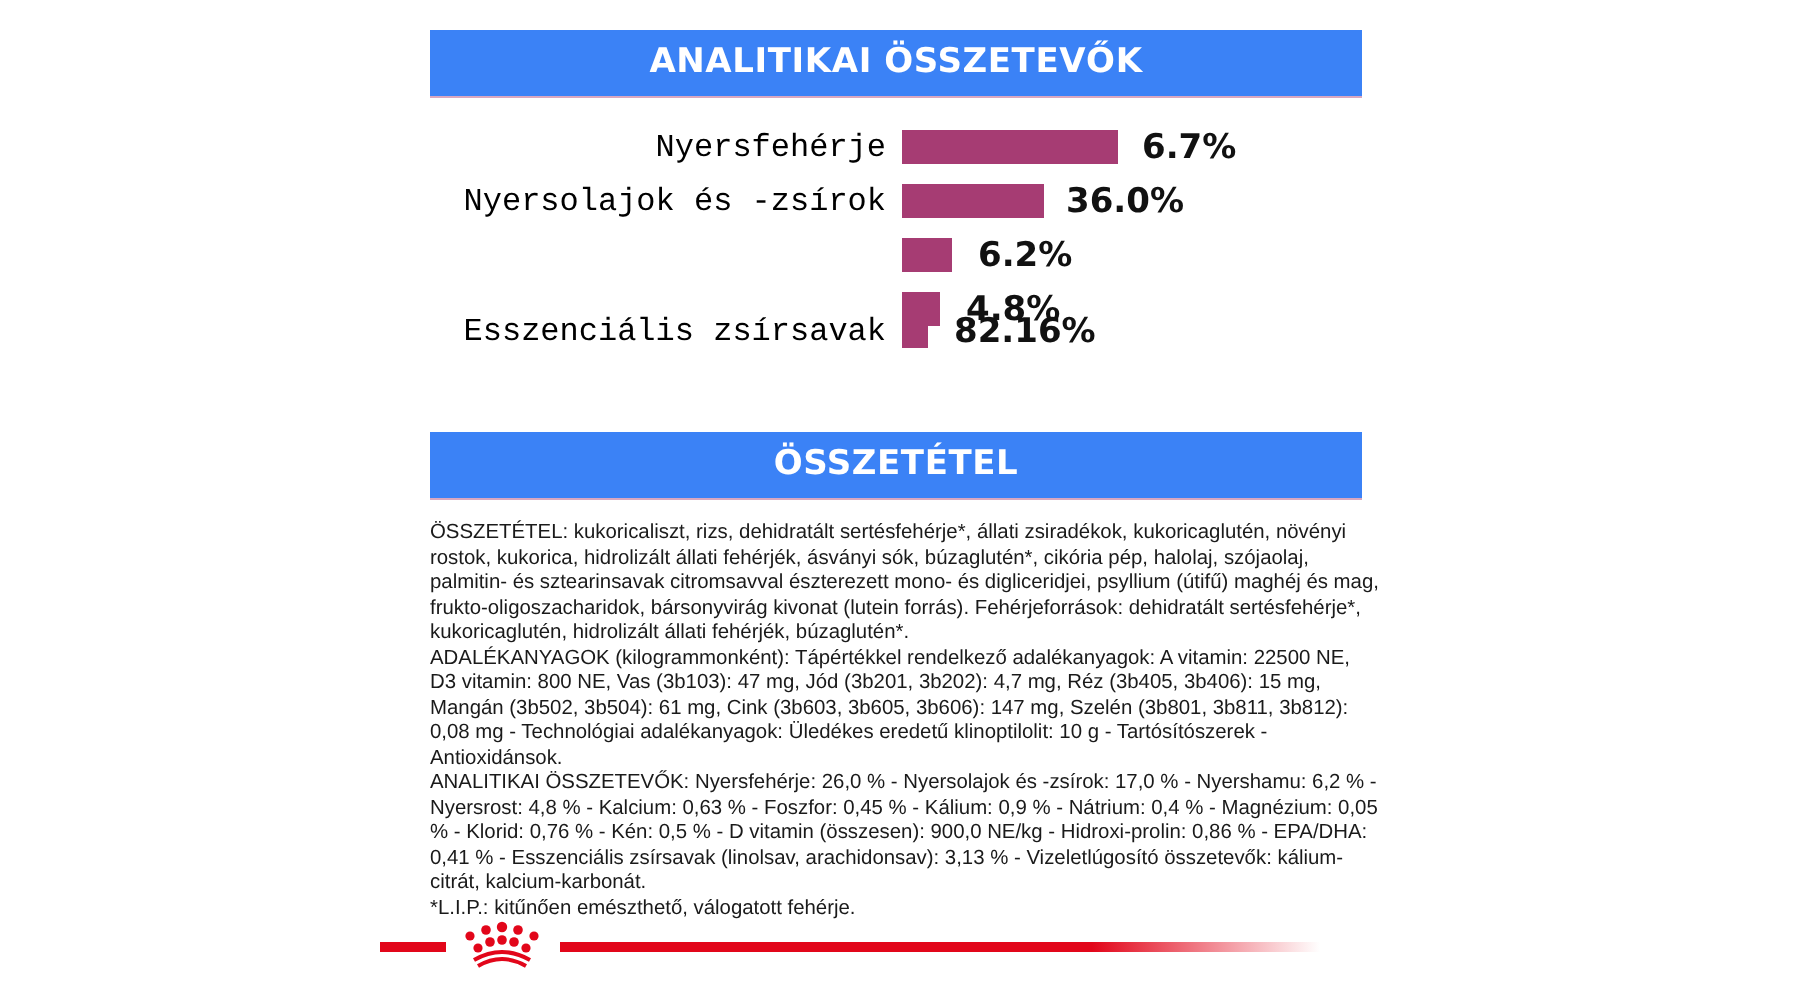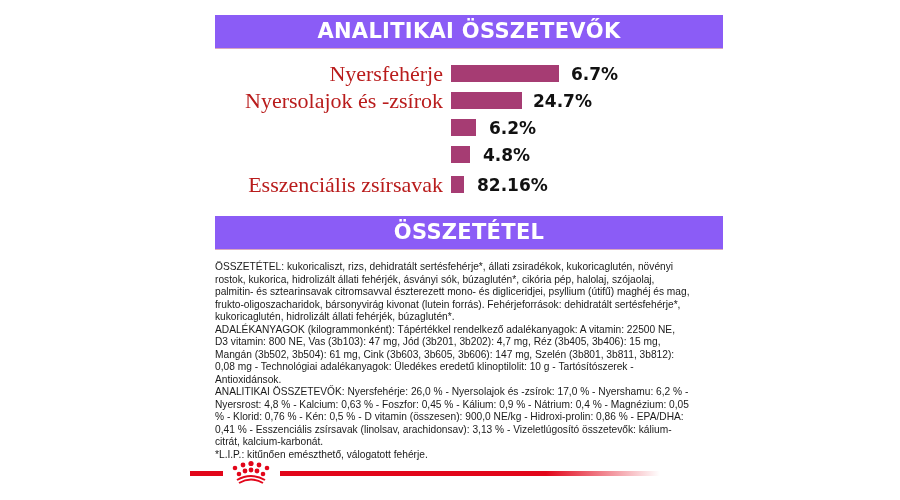--- a/index.html
+++ b/index.html
@@ -1,22 +1,22 @@
 <!DOCTYPE html>
 <html><head>
 <meta charset="utf-8">
 <style>
   html, body { margin:0; padding:0; }
   body { width:900px; height:500px; background:#ffffff; position:relative; overflow:hidden; font-family:"DejaVu Sans", sans-serif; }
-  .header-bar { position:absolute; left:215px; width:508px; height:33px; background:#8b5cf6; color:#fff; font-family:"DejaVu Sans", sans-serif; font-weight:bold; font-size:21px; text-align:center; line-height:33px; letter-spacing:0.3px; border-bottom:1px solid #d9a7c0; }
+  .header-bar { position:absolute; left:215px; width:466px; height:33px; background:#3b82f6; color:#fff; font-family:"DejaVu Sans", sans-serif; font-weight:bold; font-size:17px; text-align:center; line-height:33px; letter-spacing:0.3px; border-bottom:1px solid #d9a7c0; }
   #hdr1 { top:15px; }
   #hdr2 { top:216px; }
   .chart { position:absolute; left:215px; top:62px; width:470px; }
   .row { position:absolute; left:0; height:24px; width:470px; }
-  .row .label { position:absolute; right:242px; top:0; font-size:22px; line-height:24px; color:#b91c1c; white-space:nowrap; font-family:Liberation Serif, serif; }
+  .row .label { position:absolute; right:242px; top:0; font-size:16px; line-height:24px; color:#000000; white-space:nowrap; font-family:Liberation Mono, monospace; }
   .row .bar { position:absolute; left:236px; top:3px; height:17px; background:#a63c73; }
   .row .val { position:absolute; top:0; font-size:17px; line-height:24px; font-weight:bold; color:#111; white-space:nowrap; }
   .body-text { position:absolute; left:215px; top:261px; width:475px; font-family:"Liberation Sans", sans-serif; font-size:10.2px; line-height:12.5px; color:#1a1a1a; }
   .body-text p { margin:0; }
   .footer { position:absolute; left:190px; top:460px; width:510px; height:30px; }
   .footer .line-left { position:absolute; left:0; top:11px; width:33px; height:5px; background:#e2061a; }
   .footer .line-right { position:absolute; left:90px; top:11px; width:380px; height:5px; background:linear-gradient(to right, #e2061a 0%, #e2061a 70%, rgba(226,6,26,0) 100%); }
   .footer .crown { position:absolute; left:35px; top:0; width:52px; height:28px; }
 </style>
 </head>
@@ -26,31 +26,31 @@
 
 <div class="chart">
   <div class="row" style="top:0px;">
     <span class="label">Nyersfehérje</span>
     <span class="bar" style="width:108px;"></span>
     <span class="val" style="left:356px;">6.7%</span>
   </div>
   <div class="row" style="top:27px;">
     <span class="label">Nyersolajok és -zsírok</span>
     <span class="bar" style="width:71px;"></span>
-    <span class="val" style="left:318px;">24.7%</span>
+    <span class="val" style="left:318px;">36.0%</span>
   </div>
   <div class="row" style="top:54px;">
     <span class="bar" style="width:25px;"></span>
     <span class="val" style="left:274px;">6.2%</span>
   </div>
   <div class="row" style="top:81px;">
     <span class="bar" style="width:19px;"></span>
     <span class="val" style="left:268px;">4.8%</span>
   </div>
-  <div class="row" style="top:111px;">
+  <div class="row" style="top:92px;">
     <span class="label">Esszenciális zsírsavak</span>
     <span class="bar" style="width:13px;"></span>
     <span class="val" style="left:262px;">82.16%</span>
   </div>
 </div>
 
 <div id="hdr2" class="header-bar">ÖSSZETÉTEL</div>
 
 <div class="body-text">
   <p>ÖSSZETÉTEL: kukoricaliszt, rizs, dehidratált sertésfehérje*, állati zsiradékok, kukoricaglutén, növényi rostok, kukorica, hidrolizált állati fehérjék, ásványi sók, búzaglutén*, cikória pép, halolaj, szójaolaj, palmitin- és sztearinsavak citromsavval észterezett mono- és digliceridjei, psyllium (útifű) maghéj és mag, frukto-oligoszacharidok, bársonyvirág kivonat (lutein forrás). Fehérjeforrások: dehidratált sertésfehérje*, kukoricaglutén, hidrolizált állati fehérjék, búzaglutén*.</p>

